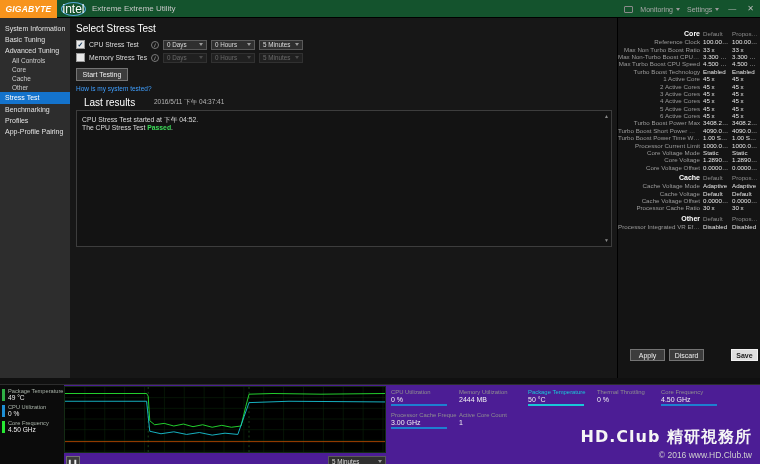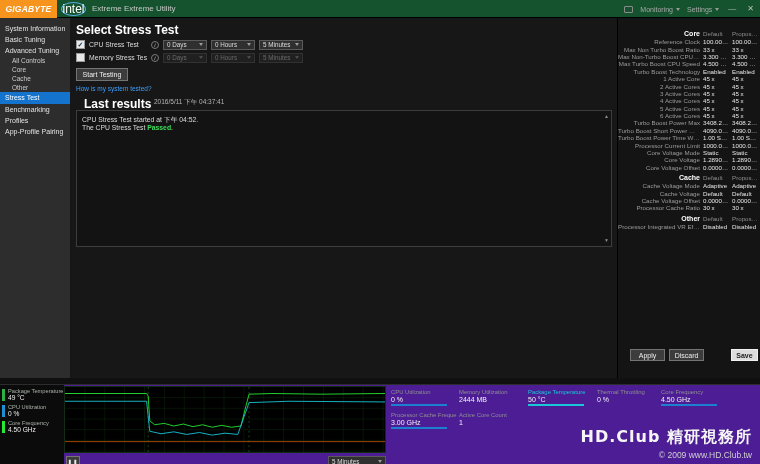--- a/index.html
+++ b/index.html
@@ -21,21 +21,21 @@
 
   
   .sidebar{position:absolute;left:0;top:18px;width:70px;height:360px;background:#2d2d2d}
   .sidebar{padding-top:5px}
   .side-item{height:11px;line-height:11px;padding-left:5px;color:#e2e2e2;font-size:7px;white-space:nowrap;overflow:hidden;cursor:default}
   .side-item.sub{padding-left:12px;height:9px;line-height:9px;color:#cdcdcd;font-size:6.5px}
   .side-item.selected{background:#1473cc;color:#fff;height:12px;line-height:12px}
 
   
   .main{position:absolute;left:70px;top:18px;width:547px;height:360px;background:#171717}
-  .sec-title{position:absolute;color:#fff;font-weight:bold;font-size:12px;white-space:nowrap}
+  .sec-title{position:absolute;color:#fff;font-weight:normal;font-size:10px;white-space:nowrap}
   .stress-rows{position:absolute;left:6px;top:20px}
   .test-row{height:13px;display:flex;align-items:center;gap:4px}
   .cbx{width:9px;height:9px;background:#e9e9e9;border:1px solid #9a9a9a;font-size:7px;line-height:8px;text-align:center;color:#14385c;font-weight:bold}
   .test-label{font-size:6.8px;color:#ddd;width:58px;white-space:nowrap;overflow:hidden}
   .info{width:8px;height:8px;border-radius:50%;border:1px solid #7a7a7a;color:#b5b5b5;font-size:6px;line-height:7px;text-align:center;font-style:italic;flex:none}
   .dd{width:44px;height:10px;background:#2f2f2f;border:1px solid #5a5a5a;color:#ddd;font-size:6.3px;
       display:flex;justify-content:space-between;align-items:center;padding:0 3px;flex:none}
   .dd .caret{margin-left:2px}
   .disabled{opacity:.4}
   .btn{background:#3c3c3c;border:1px solid #747474;color:#eee;font-size:7px;text-align:center;cursor:default}
@@ -398,17 +398,17 @@
           <div class="bar" style="background: transparent;"></div>
         </div>
         <div class="stat" style="left: 661px; top: 4px;">
           <div class="label">Core Frequency</div>
           <div class="value">4.50 GHz</div>
           <div class="bar" style="background: rgb(30, 127, 208);"></div>
         </div>
       </div>
     <div class="watermark">
       <div class="wm1">HD.Club 精研視務所</div>
-      <div class="wm2">© 2009  www.HD.Club.tw</div>
+      <div class="wm2">© 2016  www.HD.Club.tw</div>
     </div>
   </div>
 
 </div>
 
 </body></html>

